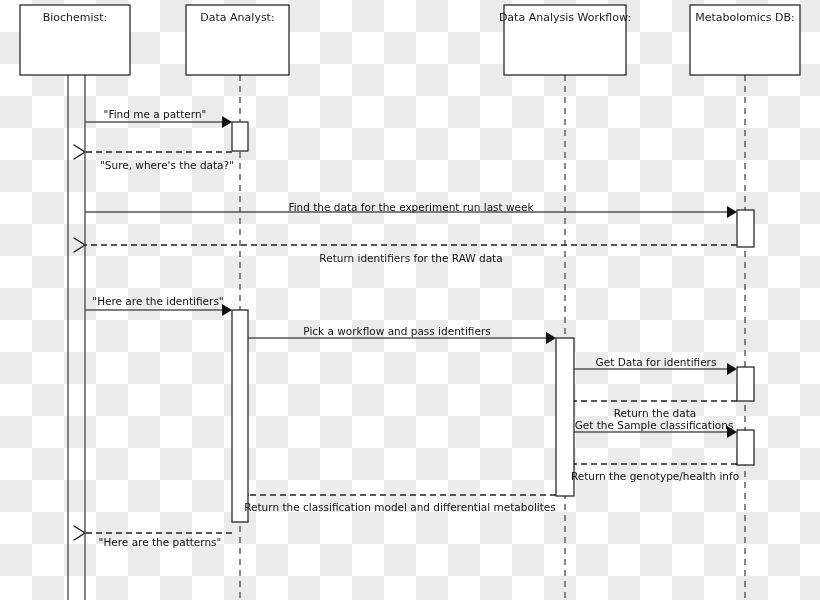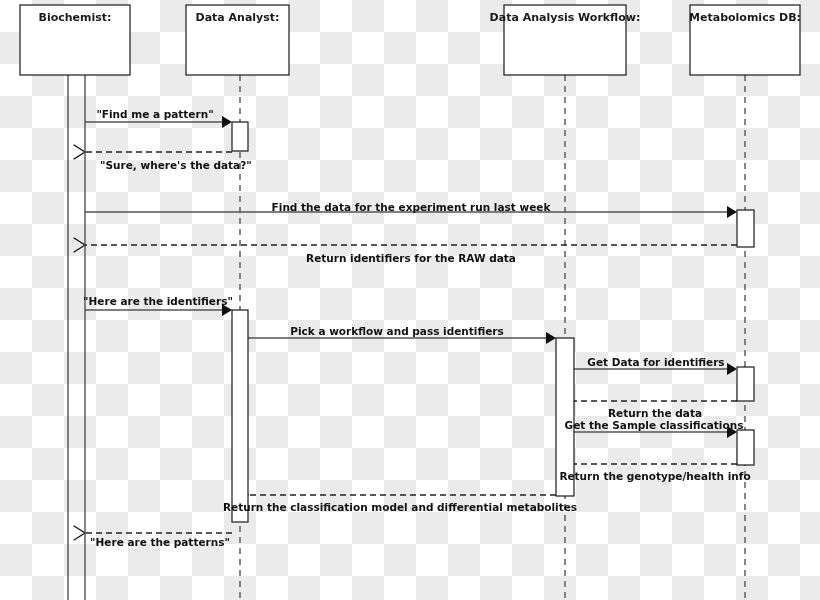--- a/index.html
+++ b/index.html
@@ -15,21 +15,20 @@
     background-image:
       linear-gradient(45deg, #ebebeb 25%, transparent 25%, transparent 75%, #ebebeb 75%, #ebebeb),
       linear-gradient(45deg, #ebebeb 25%, transparent 25%, transparent 75%, #ebebeb 75%, #ebebeb);
     background-size: 64px 64px;
     background-position: 0 0, 32px 32px;
   }
   #diagram-root {
     position: relative;
     width: 820px;
     height: 600px;
-    font-weight: bold;
   }
   svg#sequence-canvas {
     position: absolute;
     left: 0;
     top: 0;
     width: 820px;
     height: 600px;
   }
   .participant-box {
     fill: #ffffff;

